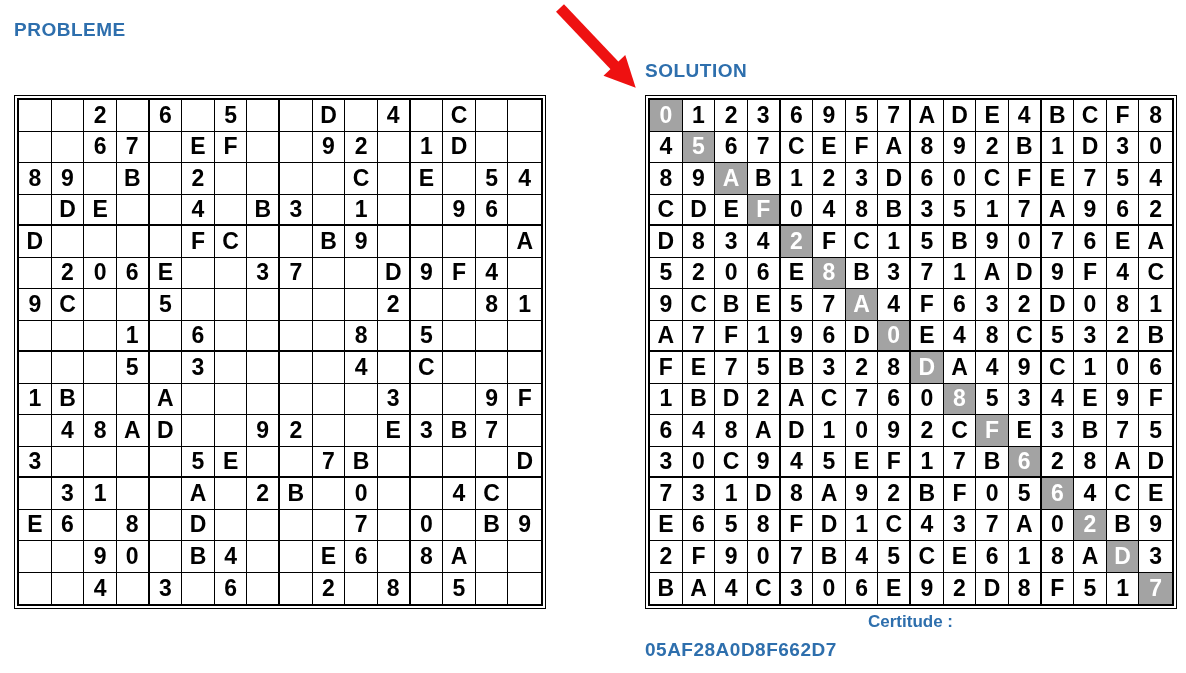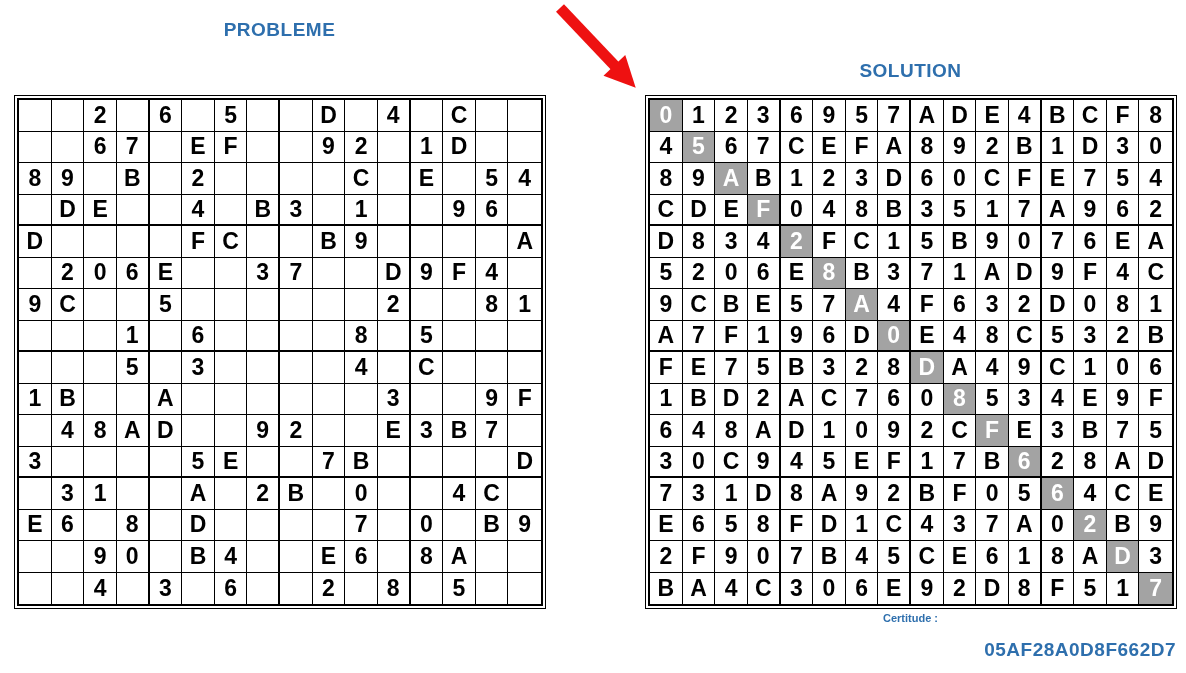--- a/index.html
+++ b/index.html
@@ -1,39 +1,39 @@
 <!DOCTYPE html>
 <html style="--blue: #2E6FAD; --gray: #A3A3A3; --ink: #000000;"><head>
 <meta charset="utf-8">
 <style>
   html,body{margin:0;padding:0;background:#fff;}
   .canvas{position:relative;width:1186px;height:673px;background:#ffffff;overflow:hidden;
           font-family:"Liberation Sans",sans-serif;}
-  .hdr{position:absolute;text-align:center;font-size:19px;font-weight:bold;
+  .hdr{position:absolute;font-size:19px;font-weight:bold;
        letter-spacing:0.5px;color:var(--blue,#2E6FAD);}
   .hdr-left{left:14px;top:19px;width:531px;}
   .hdr-right{left:645px;top:19px;width:531px;margin-top:41px;}
   .arrow-svg{position:absolute;left:548px;top:2px;}
   .board-outer{position:absolute;border:1px solid #000;background:#fff;padding:2px;}
   .board-left{left:14px;top:95px;}
   .board-right{left:645px;top:95px;}
   .board{border:2px solid #000;width:522px;height:504px;display:grid;
          grid-template-columns:repeat(16,1fr);grid-template-rows:repeat(16,1fr);}
   .cell{display:flex;align-items:center;justify-content:center;
         font-size:23px;font-weight:bold;color:var(--ink,#000);
         border-right:1px solid #000;border-bottom:1px solid #000;
         line-height:1;overflow:hidden;}
   .cell.box-r{border-right-width:2px;}
   .cell.box-b{border-bottom-width:2px;}
   .cell.last-c{border-right:none;}
   .cell.last-r{border-bottom:none;}
   .cell.diag{background:var(--gray,#A3A3A3);color:#fff;}
   .cert-label{position:absolute;left:645px;top:612px;width:531px;text-align:center;
-              font-size:11px;font-weight:bold;color:var(--blue,#2E6FAD);}
-  .cert-code{position:absolute;left:645px;top:639px;width:531px;text-align:right;
+              font-size:17px;font-weight:bold;color:var(--blue,#2E6FAD);}
+  .cert-code{position:absolute;left:645px;top:639px;width:531px;text-align:left;
              font-size:19px;font-weight:bold;letter-spacing:0.5px;color:var(--blue,#2E6FAD);}
 </style>
 </head>
 <body>
 
 <div class="canvas">
 
   <div class="hdr hdr-left">PROBLEME</div>
 
   <div class="hdr hdr-right">SOLUTION</div>

